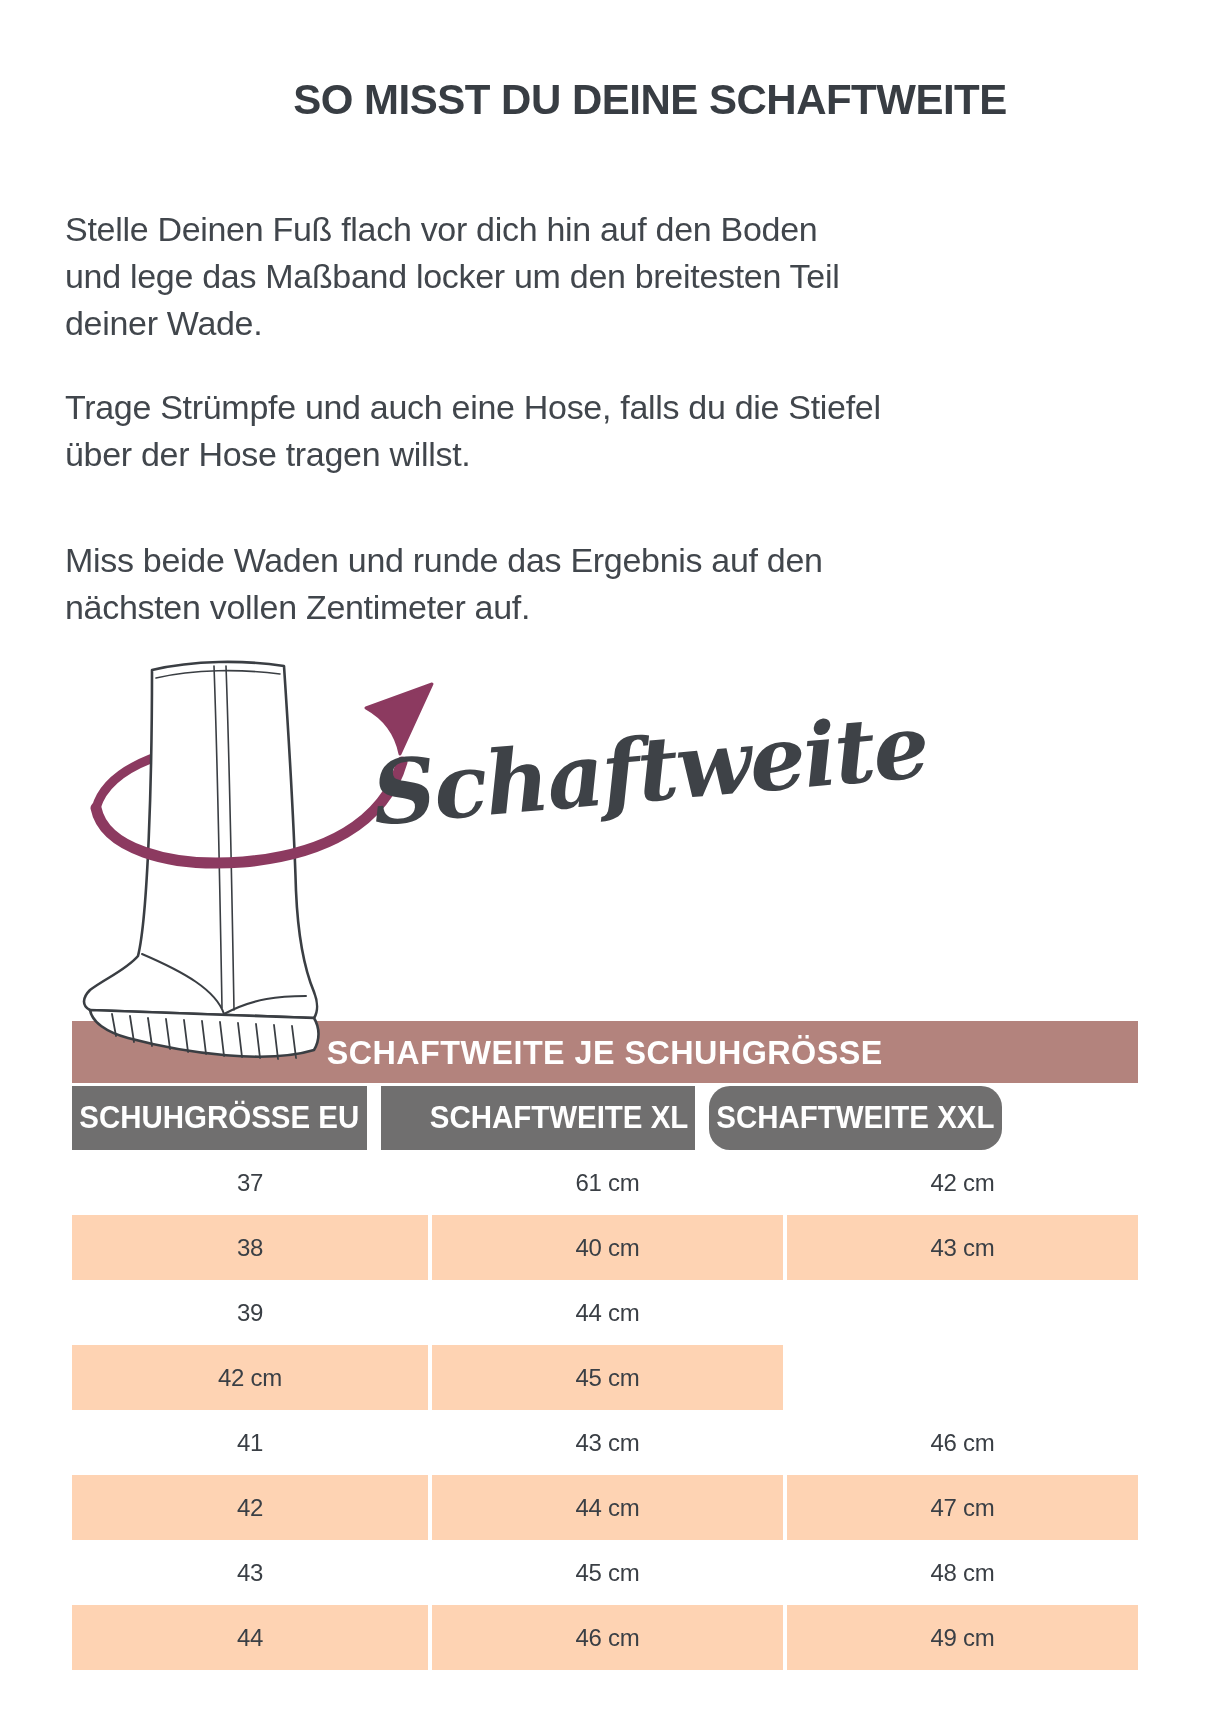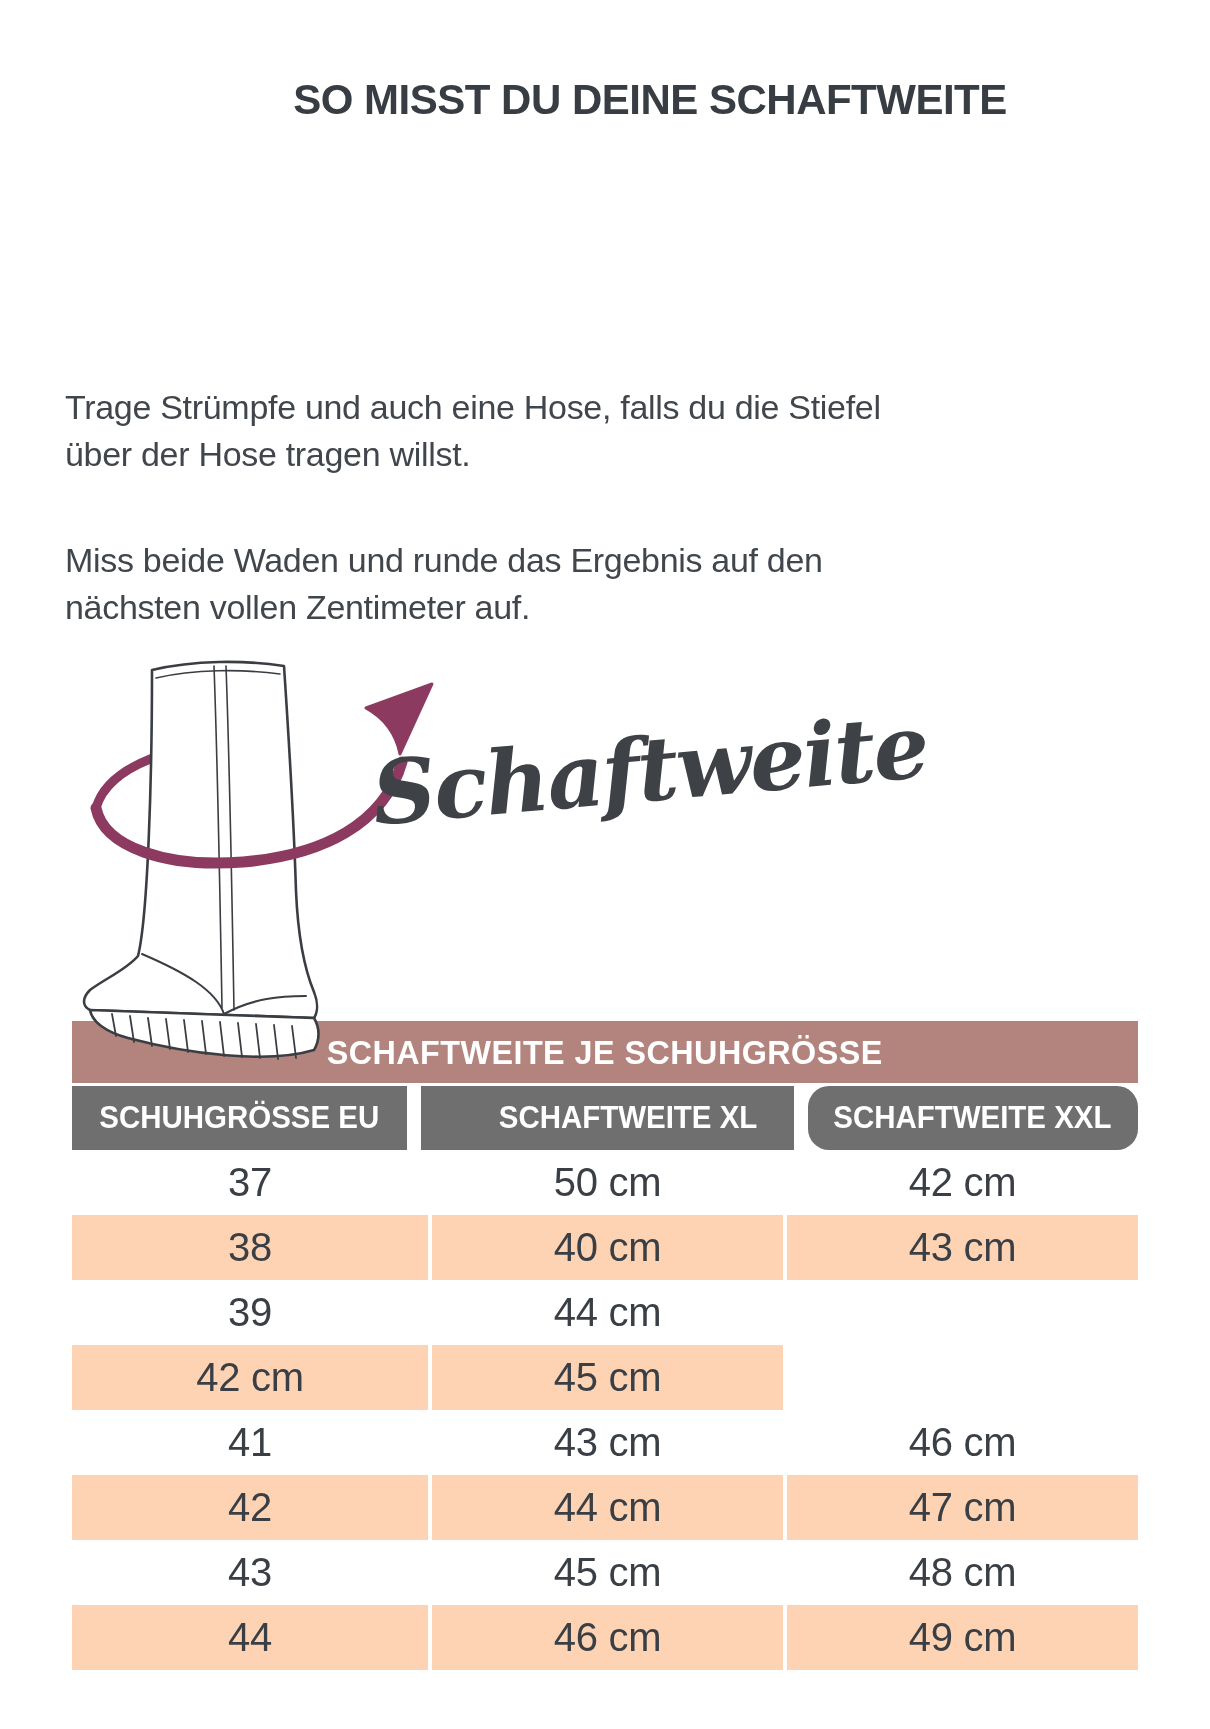--- a/index.html
+++ b/index.html
@@ -29,48 +29,51 @@
   .banner{
     position:absolute;left:72px;top:1021px;width:1066px;height:62px;
     background:var(--banner-bg,#b3837d);z-index:1;
     display:flex;align-items:center;justify-content:center;
   }
   .banner span{
     color:#ffffff;font-size:34px;font-weight:700;letter-spacing:0.5px;
     display:inline-block;transform:scaleX(0.95);white-space:nowrap;
   }
   .header-row{
-    position:absolute;left:72px;top:1086px;width:1066px;height:64px;
+    position:absolute;left:72px;top:1086px;width:930px;height:64px;
     display:flex;gap:14px;z-index:2;
   }
   .header-cell{
     background:var(--header-bg,#706f6f);color:#ffffff;
     display:flex;align-items:center;justify-content:center;
     font-size:31px;font-weight:700;
   }
   .header-cell span{display:inline-block;transform:scaleX(0.95);white-space:nowrap;}
   .c1{width:356px;} .c2{width:351px;padding-left:42px;} .c3{width:351px;border-radius:21px;}
   .tbody{position:absolute;left:72px;top:1150px;width:1066px;z-index:2;}
   .trow{display:flex;gap:4px;height:65px;}
   .trow.alt .tcell{background:var(--row-alt-bg,#fed3b3);}
   .tcell{
     display:flex;align-items:center;justify-content:center;
-    font-size:40px;letter-spacing:-0.3px;color:#3a3f45;background:transparent;
+    font-size:24px;letter-spacing:-0.3px;color:#3a3f45;background:transparent;
   }
   .tcell:nth-child(1){width:356px;}
   .tcell:nth-child(2){width:351px;}
   .tcell:nth-child(3){width:351px;}
 </style>
 </head>
 <body>
 
 <div id="canvas">
 
   <div class="title">SO MISST DU DEINE SCHAFTWEITE</div>
 
+  <p class="para" id="p0">Stelle Deinen Fuß flach vor dich hin auf den Boden
+und lege das Maßband locker um den breitesten Teil
+deiner Wade.</p>
   <p class="para" id="p1">Trage Strümpfe und auch eine Hose, falls du die Stiefel
 über der Hose tragen willst.</p>
   <p class="para" id="p2" style="top:537px">Miss beide Waden und runde das Ergebnis auf den
 nächsten vollen Zentimeter auf.</p>
 
   <svg class="illus-svg" viewBox="0 0 380 432" aria-hidden="true">
 
     <g>
       <path d="M28,152 C40,110 105,86 195,84" fill="none" stroke="#8c3a60" stroke-width="9" stroke-linecap="round"></path>
     </g>
@@ -118,21 +121,21 @@
         <span>SCHAFTWEITE XL</span>
       </div>
     <div class="header-cell c3">
         <span>SCHAFTWEITE XXL</span>
       </div>
   </div>
 
   <div class="tbody">
       <div class="trow">
         <div class="tcell">37</div>
-        <div class="tcell">50 cm</div>
+        <div class="tcell">61 cm</div>
         <div class="tcell">42 cm</div>
       </div>
       <div class="trow alt">
         <div class="tcell">38</div>
         <div class="tcell">40 cm</div>
         <div class="tcell">43 cm</div>
       </div>
       <div class="trow">
         <div class="tcell">39</div>
         <div class="tcell">44 cm</div>

